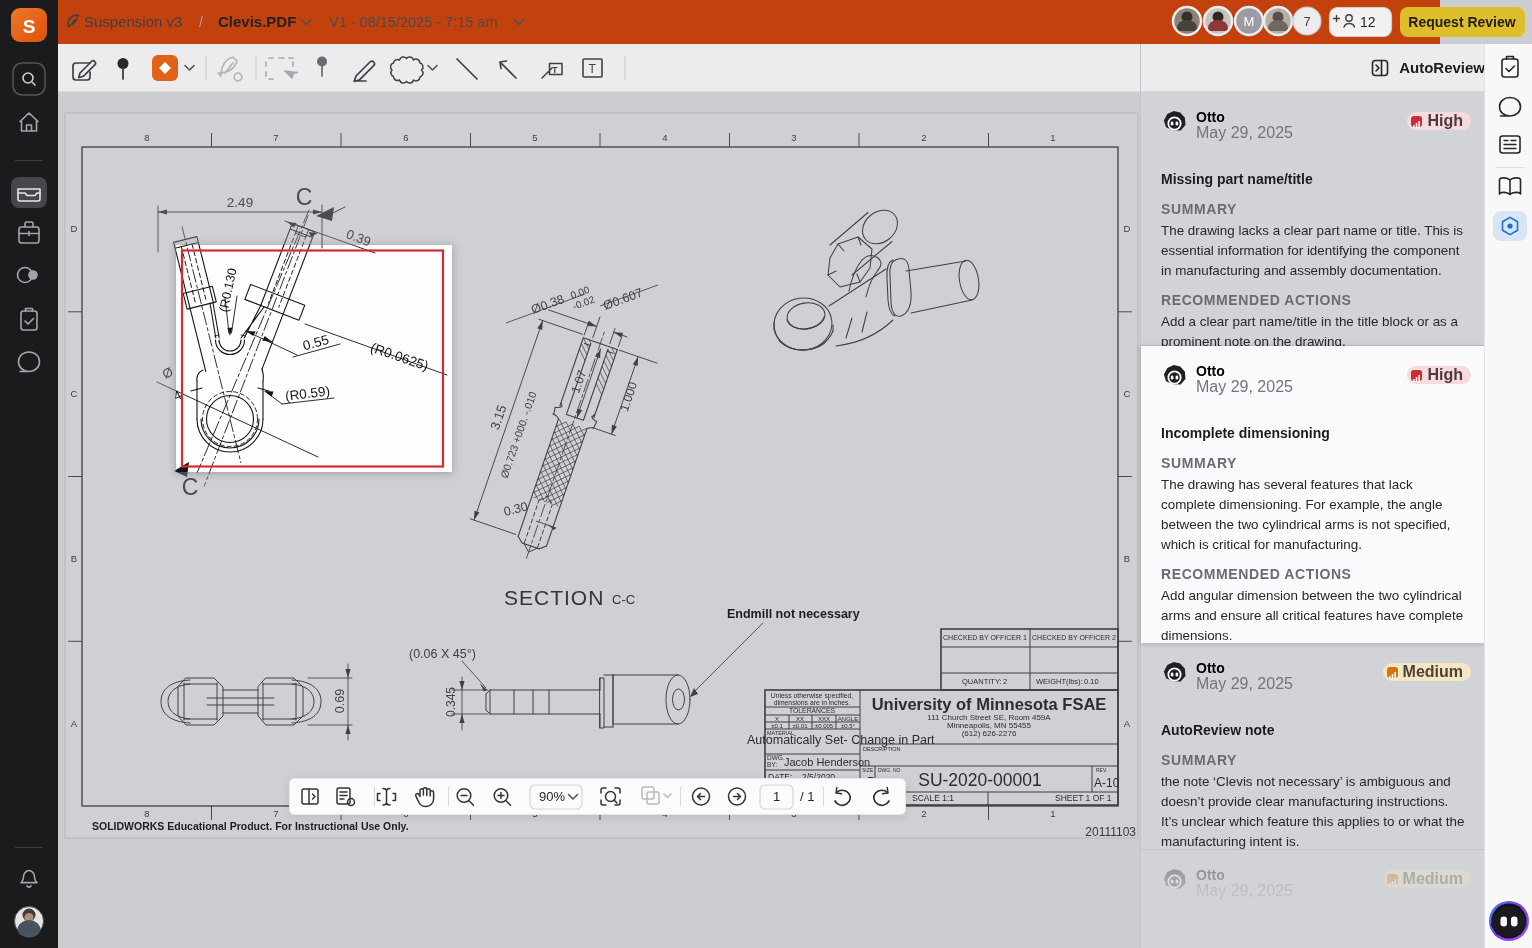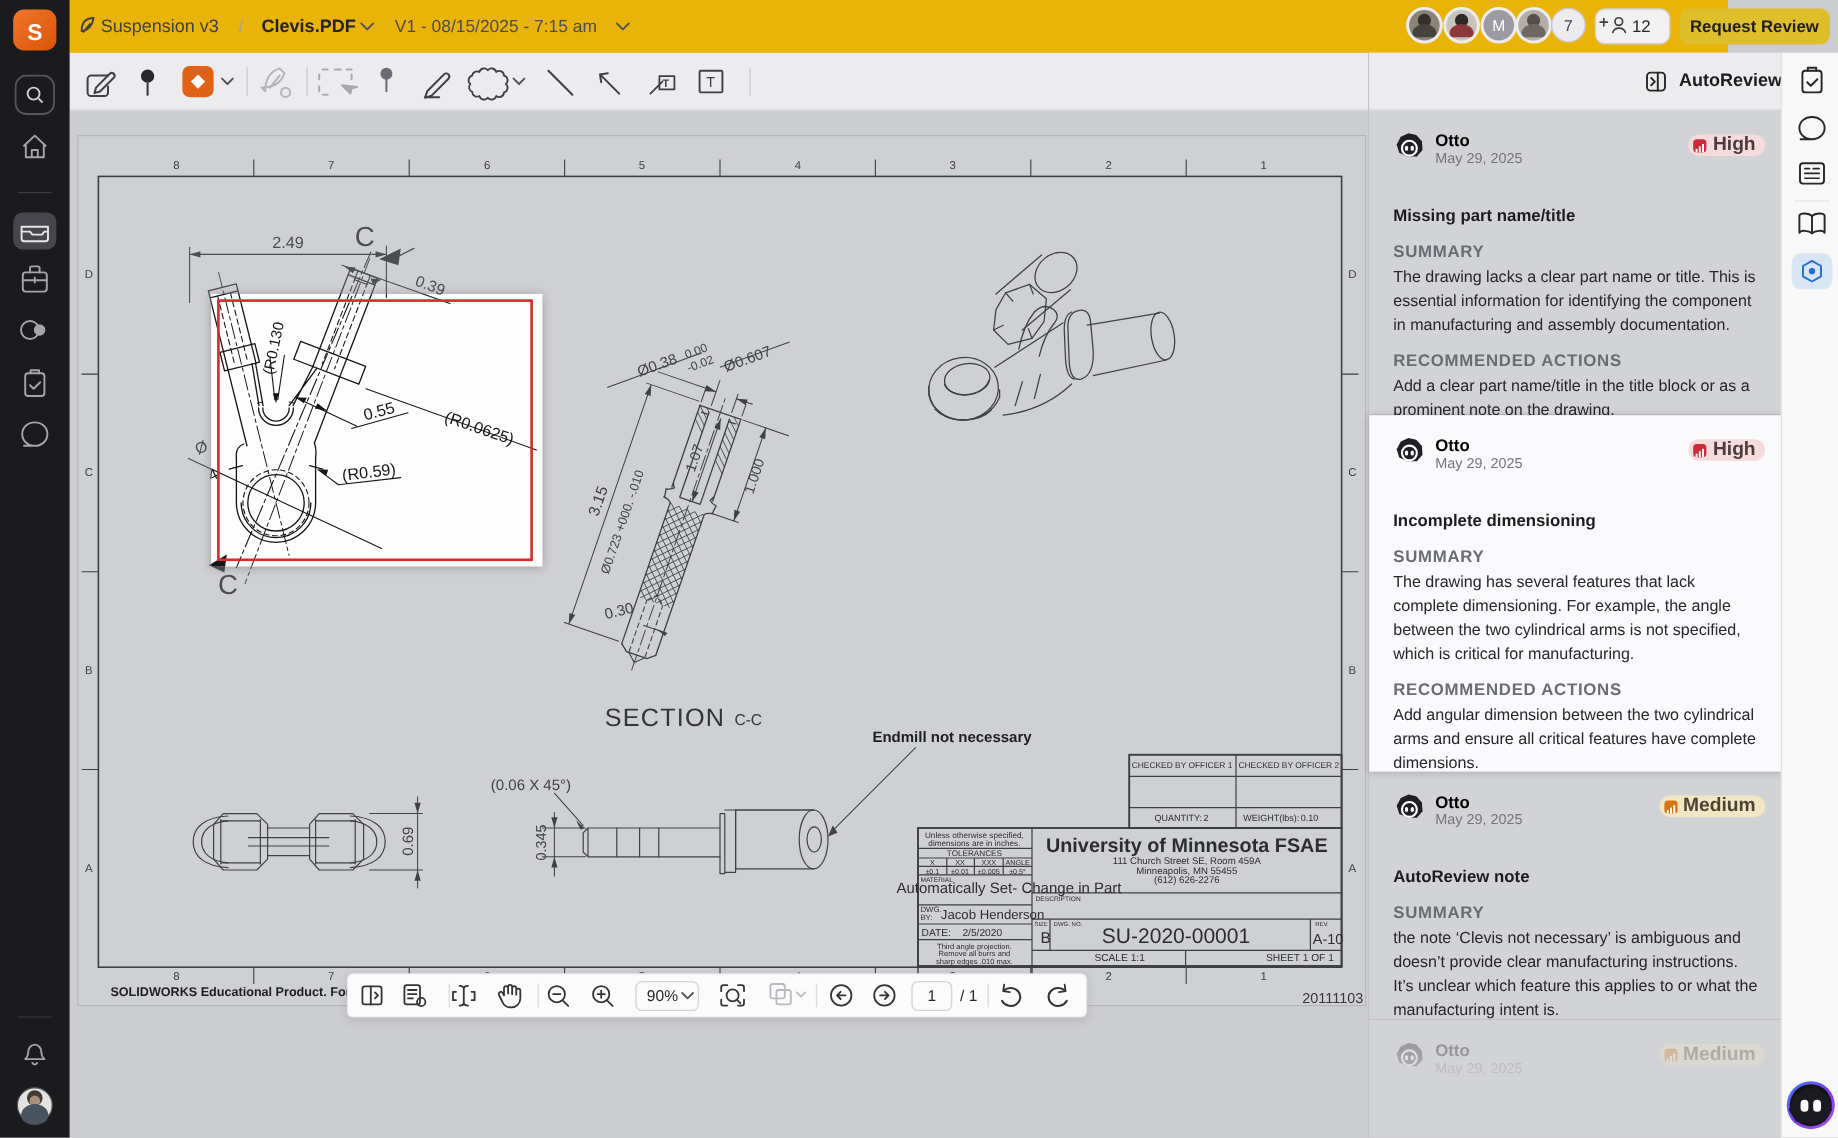--- a/index.html
+++ b/index.html
@@ -1,27 +1,27 @@
 <!DOCTYPE html>
 <html><head>
 <meta charset="utf-8">
 <style>
 * { margin:0; padding:0; box-sizing:border-box; }
 html,body { width:1532px; height:948px; overflow:hidden; font-family:"Liberation Sans", sans-serif; background:#cccdd0; }
 #sidebar { position:absolute; left:0; top:0; width:58px; height:948px; background:#1b1b1e; z-index:30; }
-#topbar { position:absolute; left:58px; top:0; width:1382px; height:44px; background:#eab308; z-index:20; }
+#topbar { position:absolute; left:58px; top:0; width:1382px; height:44px; background:#c2410c; z-index:20; }
 #toolbar { position:absolute; left:58px; top:44px; width:1082px; height:48px; background:#ececee; border-bottom:1px solid #d9d9db; z-index:15; }
 #canvas { position:absolute; left:58px; top:92px; width:1082px; height:856px; background:#cccdd0; overflow:hidden; }
 #panel { position:absolute; left:1140px; top:44px; width:344px; height:904px; background:#d2d3d6; border-left:1px solid #c3c4c7; z-index:20; }
 #panelhead { position:absolute; left:0; top:0; width:344px; height:48px; background:#ececee; border-bottom:1px solid #d9d9db; display:flex; align-items:center;justify-content:flex-end; }
 #rightstrip { position:absolute; left:1484px; top:44px; width:48px; height:904px; background:#f8f8f9; border-left:1px solid #e2e2e5; z-index:25; }
 .card { position:absolute; left:0; width:344px; padding:18px 20px 0 20px; }
 .cardhead { display:flex; align-items:flex-start; position:relative; height:30px; }
 .cname { font-size:14px; font-weight:bold; color:#000000; line-height:15px; }
-.cdate { font-size:12px; color:#74747c; line-height:15px; }
+.cdate { font-size:16px; color:#74747c; line-height:15px; }
 .badge { position:absolute; right:-6px; top:2px; height:18px; border-radius:9px; display:flex; align-items:center; padding:0 8px 0 4px; font-size:16px; font-weight:bold; }
 .badge.high { background:#f5dbdc; color:#4c3a40; }
 .badge.med { background:#f2e6c3; color:#4c4434; }
 .bicon { width:11px; height:11px; border-radius:3px; margin-right:5px; position:relative; }
 .bicon.r { background:#cd2b35; }
 .bicon.o { background:#d9730d; }
 .ctitle { font-size:14px; font-weight:bold; color:#1c1c1f; margin-top:31px; }
 .clabel { font-size:14px; font-weight:bold; letter-spacing:0.6px; color:#696c73; margin-top:14px; }
 .cbody { font-size:13.4px; color:#27272a; line-height:20px; margin-top:4px; }
 </style>
@@ -411,21 +411,21 @@
         <text x="1094" y="787" font-size="12">A-10</text>
 <text x="912" y="801" font-size="8.5">SCALE   1:1</text>
 <text x="1055" y="801" font-size="8.5">SHEET 1 OF 1</text>
 </g>
 <rect x="176" y="245" width="276" height="227" fill="#fdfdfd" filter="url(#softsh)"></rect>
 <g clip-path="url(#spot)">
         <use href="#FV" color="#141517"></use>
       </g>
 <rect x="182" y="250.5" width="261" height="216" fill="none" stroke="#d32e2e" stroke-width="2.2"></rect>
 </svg>
-<div id="bottombar" style="position:absolute;left:231px;top:719px;width:617px;height:37px;background:#fbfbfc;border:1px solid #e6e6e9;border-radius:5px;box-shadow:0 2px 8px rgba(0,0,0,0.10);z-index:10;">
+<div id="bottombar" style="position:absolute;left:231px;top:686px;width:617px;height:37px;background:#fbfbfc;border:1px solid #e6e6e9;border-radius:5px;box-shadow:0 2px 8px rgba(0,0,0,0.10);z-index:10;">
 <svg width="615" height="35" viewBox="0 0 615 35" fill="none" stroke="#333338" stroke-width="1.5" stroke-linecap="round" stroke-linejoin="round">
   <rect x="12" y="10" width="16" height="15" rx="2"></rect>
   <line x1="19" y1="10" x2="19" y2="25"></line>
   <path d="M22.5 15 l2.5 2.5 l-2.5 2.5"></path>
   <rect x="47" y="9" width="13" height="16" rx="2"></rect>
   <path d="M50 13 h7 M50 16.5 h7 M50 20 h4"></path>
   <circle cx="61" cy="23" r="3.5"></circle>
   <line x1="84.5" y1="8" x2="84.5" y2="27" stroke="#dcdcdf" stroke-width="1.2"></line>
   <path d="M93 9.5 c2.5 0 3.5 1.2 3.5 2.5 c0 -1.3 1 -2.5 3.5 -2.5 M96.5 12 v11.5 M93 26 c2.5 0 3.5 -1.2 3.5 -2.5 c0 1.3 1 2.5 3.5 2.5 M103 14.5 h2.5 v7 h-2.5 M90 14.5 h-2.5 v7 h2.5"></path>
   <path d="M130 17.5 v-6 a1.7 1.7 0 0 1 3.4 0 v4.5 m0 -5.5 a1.7 1.7 0 0 1 3.4 0 v6 m0 -5 a1.7 1.7 0 0 1 3.4 0 v5.5 m0 -3.5 a1.7 1.7 0 0 1 3.4 0 v6.5 a7.5 7.5 0 0 1 -7.5 7.5 h-0.8 a7.5 7.5 0 0 1 -6.6 -4.5 l-2.8 -5.8 a1.7 1.7 0 0 1 2.9 -1.8 l1.2 2"></path>

